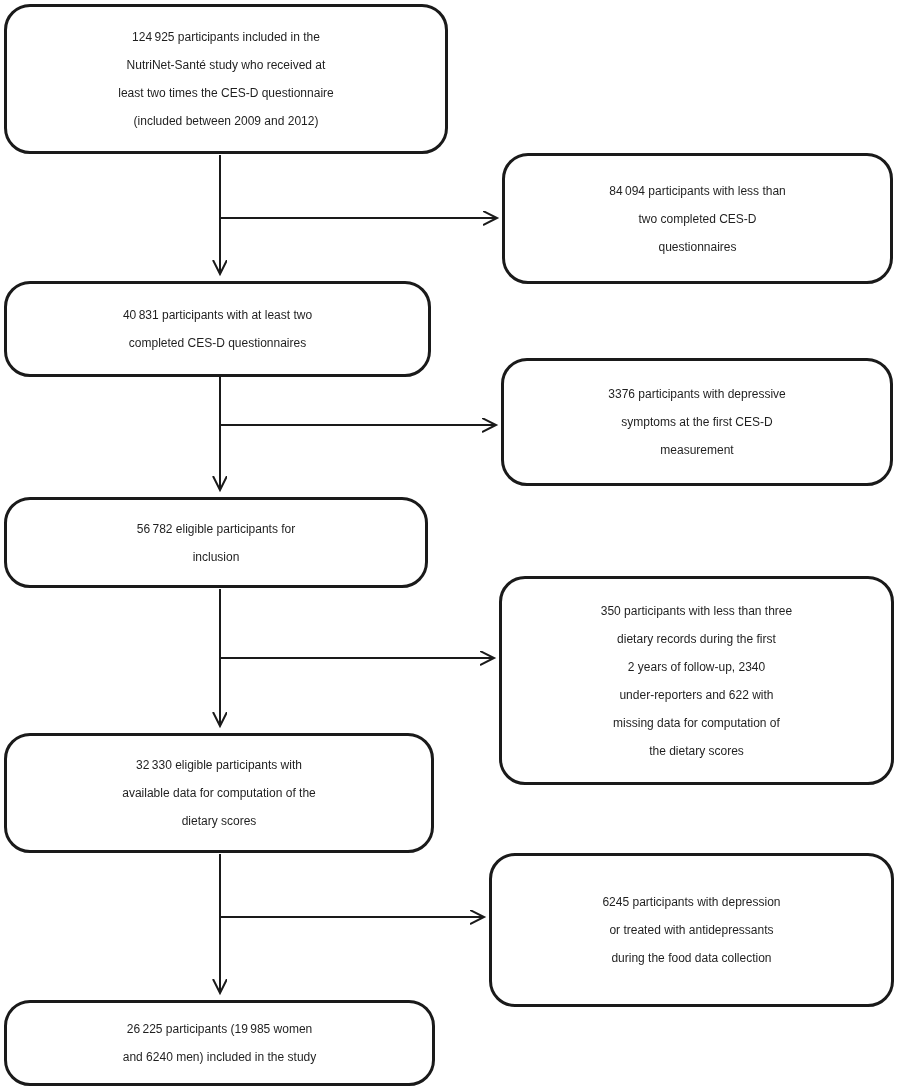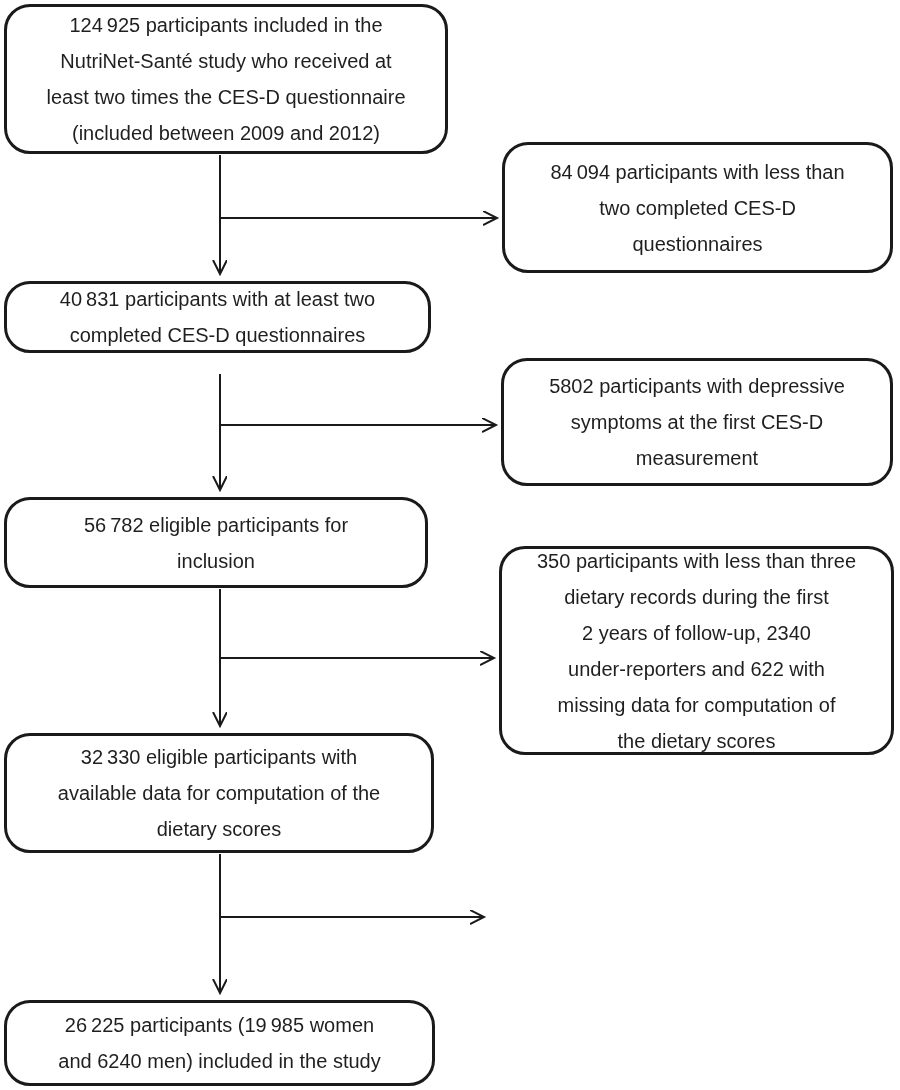--- a/index.html
+++ b/index.html
@@ -26,22 +26,22 @@
     background: #ffffff;
     display: flex;
     align-items: center;
     justify-content: center;
     text-align: center;
     padding: 6px 14px;
   }
   .box p {
     margin: 16px;
     white-space: pre-line;
-    font-size: 20px;
-    line-height: 36px;
+    font-size: 12px;
+    line-height: 28px;
   }
 </style>
 </head>
 <body>
 
 <div class="canvas">
 
   <svg class="arrows" viewBox="0 0 900 1090" xmlns="http://www.w3.org/2000/svg">
     <defs>
       <marker id="ah" markerWidth="18" markerHeight="18" refX="13" refY="7" orient="auto" markerUnits="userSpaceOnUse">
@@ -58,56 +58,61 @@
     <line x1="220" y1="917" x2="483" y2="917" stroke="#1a1a1a" stroke-width="2" marker-end="url(#ah)"></line>
   </svg>
 
   <div class="box" style="left:4px; top:4px; width:444px; height:150px">
     <p>124 925 participants included in the
 NutriNet-Santé study who received at
 least two times the CES-D questionnaire
 (included between 2009 and 2012)</p>
   </div>
 
-  <div class="box" style="left:502px; top:142px; width:391px; height:131px">
+  <div class="box" style="left:502px; top:153px; width:391px; height:131px">
     <p>84 094 participants with less than
 two completed CES-D
 questionnaires</p>
   </div>
 
-  <div class="box" style="left:4px; top:281px; width:427px; height:72px">
+  <div class="box" style="left:4px; top:281px; width:427px; height:96px">
     <p>40 831 participants with at least two
 completed CES-D questionnaires</p>
   </div>
 
   <div class="box" style="left:501px; top:358px; width:392px; height:128px">
-    <p>5802 participants with depressive
+    <p>3376 participants with depressive
 symptoms at the first CES-D
 measurement</p>
   </div>
 
   <div class="box" style="left:4px; top:497px; width:424px; height:91px">
     <p>56 782 eligible participants for
 inclusion</p>
   </div>
 
-  <div class="box" style="left:499px; top:546px; width:395px; height:209px">
+  <div class="box" style="left:499px; top:576px; width:395px; height:209px">
     <p>350 participants with less than three
 dietary records during the first
 2 years of follow-up, 2340
 under-reporters and 622 with
 missing data for computation of
 the dietary scores</p>
   </div>
 
   <div class="box" style="left:4px; top:733px; width:430px; height:120px">
     <p>32 330 eligible participants with
 available data for computation of the
 dietary scores</p>
   </div>
 
+  <div class="box" style="left:489px; top:853px; width:405px; height:154px">
+    <p>6245 participants with depression
+or treated with antidepressants
+during the food data collection</p>
+  </div>
 
   <div class="box" style="left:4px; top:1000px; width:431px; height:86px">
     <p>26 225 participants (19 985 women
 and 6240 men) included in the study</p>
   </div>
 
 </div>
 
 </body></html>

